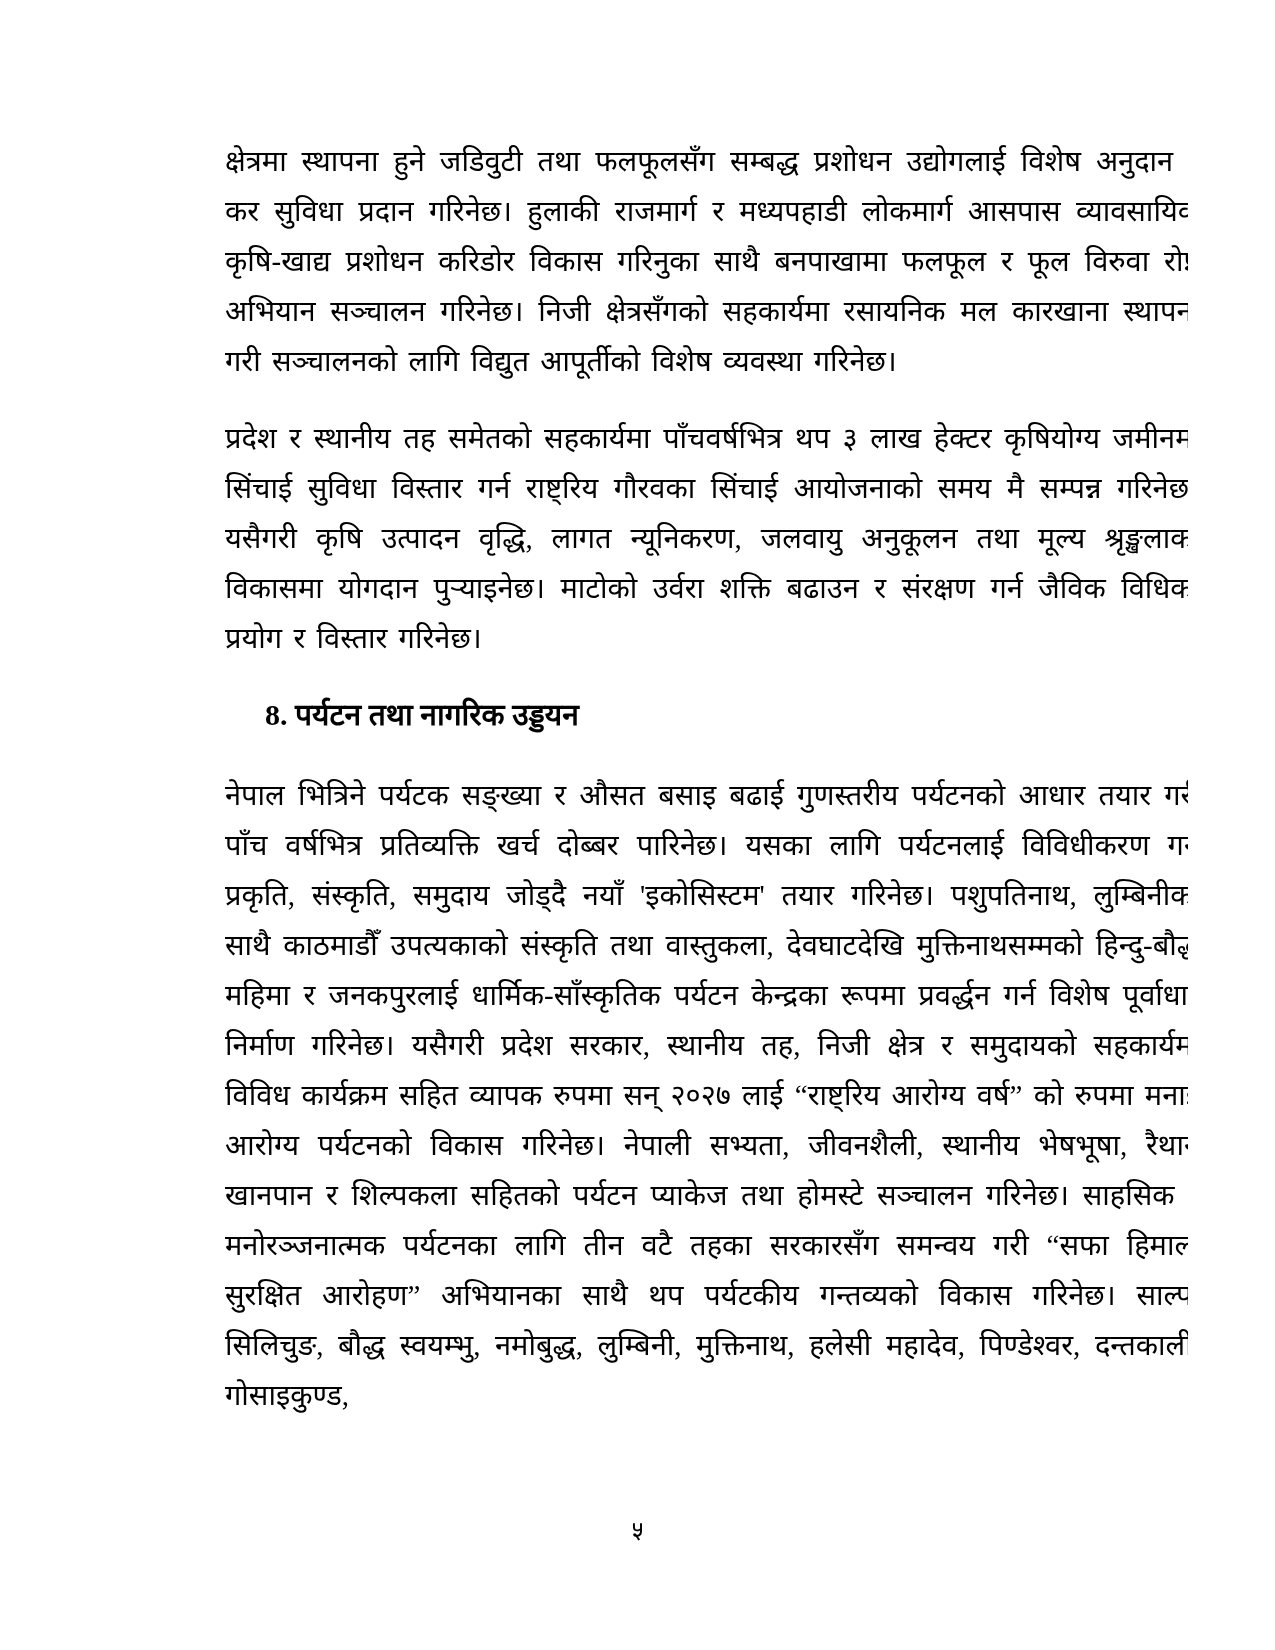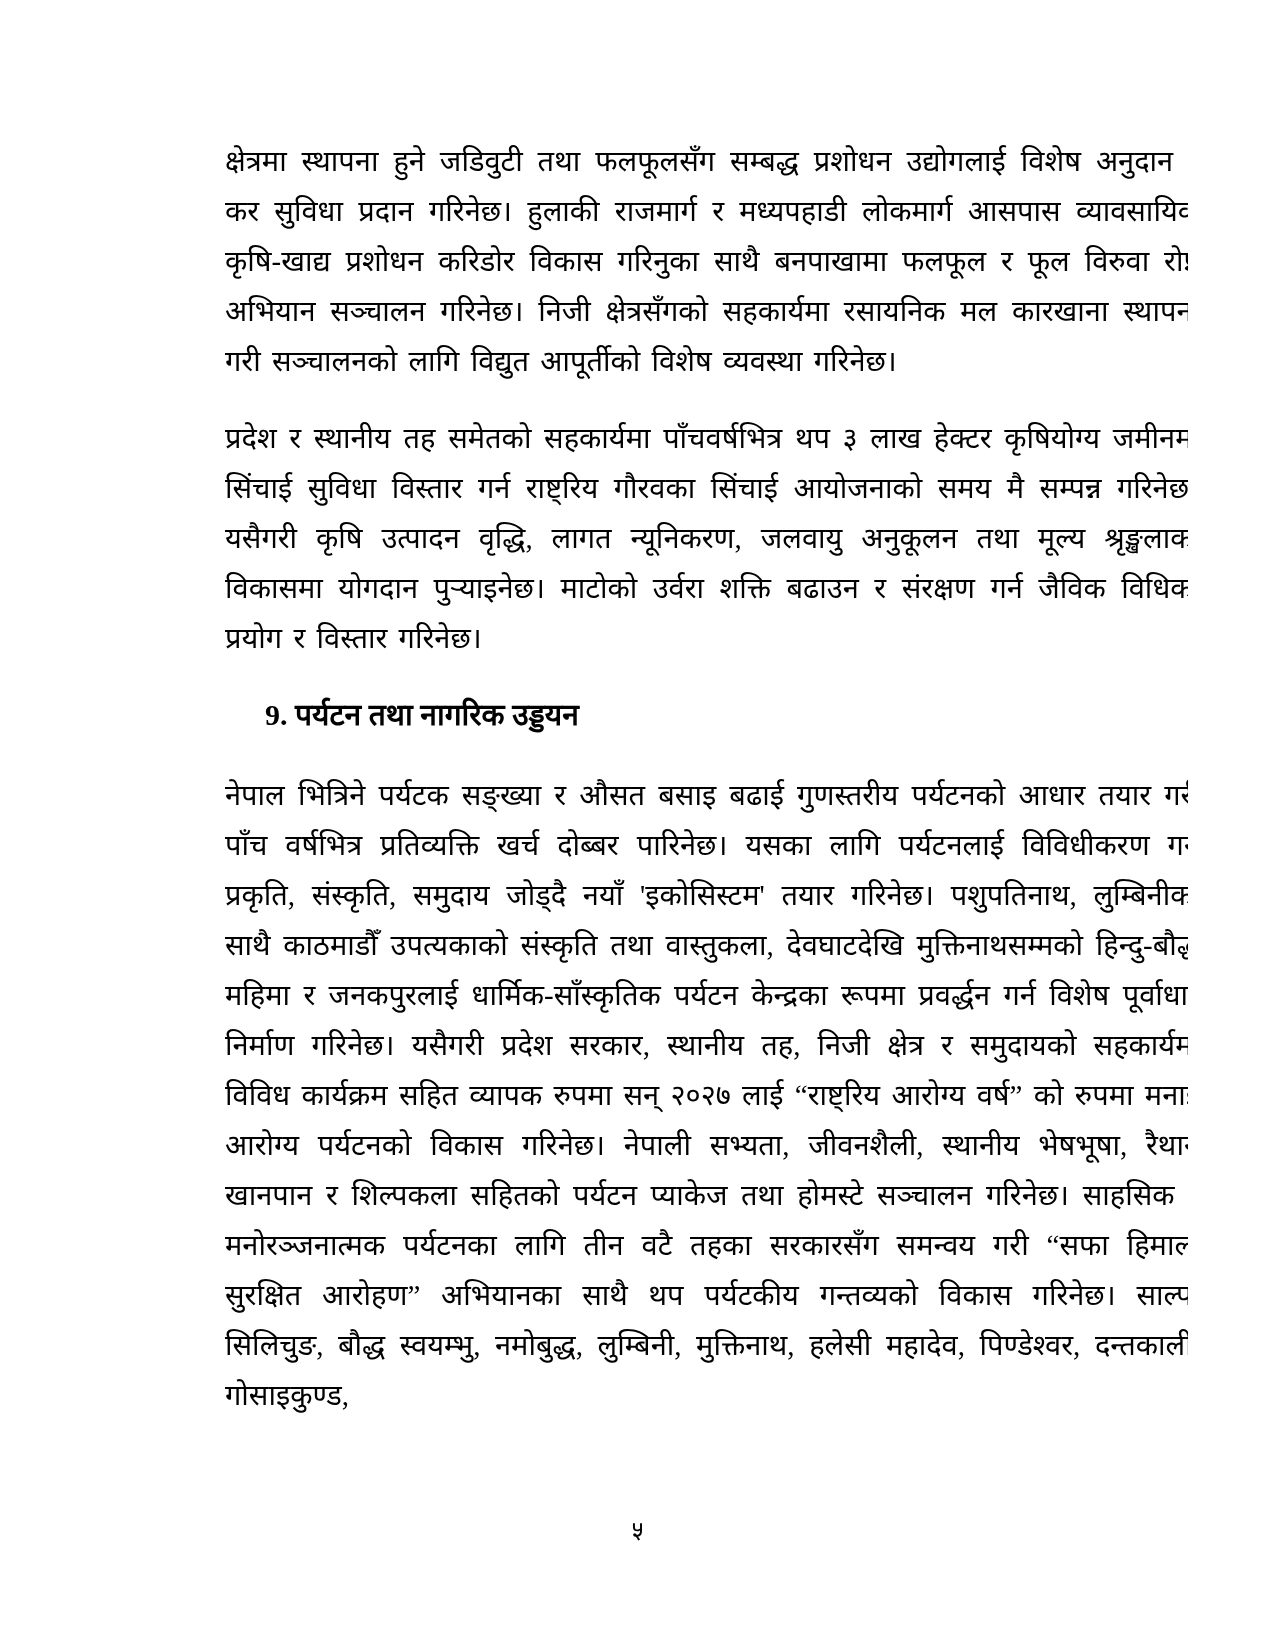--- a/index.html
+++ b/index.html
@@ -47,17 +47,17 @@
     line-height: 30px;
   }
 </style>
 </head>
 <body>
 
 <div class="page">
   <div class="content">
     <p class="para">क्षेत्रमा स्थापना हुने जडिवुटी तथा फलफूलसँग सम्बद्ध प्रशोधन उद्योगलाई विशेष अनुदान र कर सुविधा प्रदान गरिनेछ। हुलाकी राजमार्ग र मध्यपहाडी लोकमार्ग आसपास व्यावसायिक कृषि-खाद्य प्रशोधन करिडोर विकास गरिनुका साथै बनपाखामा फलफूल र फूल विरुवा रोप्ने अभियान सञ्चालन गरिनेछ। निजी क्षेत्रसँगको सहकार्यमा रसायनिक मल कारखाना स्थापना गरी सञ्चालनको लागि विद्युत आपूर्तीको विशेष व्यवस्था गरिनेछ।</p>
     <p class="para">प्रदेश र स्थानीय तह समेतको सहकार्यमा पाँचवर्षभित्र थप ३ लाख हेक्टर कृषियोग्य जमीनमा सिंचाई सुविधा विस्तार गर्न राष्ट्रिय गौरवका सिंचाई आयोजनाको समय मै सम्पन्न गरिनेछ। यसैगरी कृषि उत्पादन वृद्धि, लागत न्यूनिकरण, जलवायु अनुकूलन तथा मूल्य श्रृङ्खलाको विकासमा योगदान पुऱ्याइनेछ। माटोको उर्वरा शक्ति बढाउन र संरक्षण गर्न जैविक विधिको प्रयोग र विस्तार गरिनेछ।</p>
-    <h2 class="section-heading">9. पर्यटन तथा नागरिक उड्डयन</h2>
+    <h2 class="section-heading">8. पर्यटन तथा नागरिक उड्डयन</h2>
     <p class="para">नेपाल भित्रिने पर्यटक सङ्ख्या र औसत बसाइ बढाई गुणस्तरीय पर्यटनको आधार तयार गरी पाँच वर्षभित्र प्रतिव्यक्ति खर्च दोब्बर पारिनेछ। यसका लागि पर्यटनलाई विविधीकरण गर्न प्रकृति, संस्कृति, समुदाय जोड्दै नयाँ 'इकोसिस्टम' तयार गरिनेछ। पशुपतिनाथ, लुम्बिनीका साथै काठमाडौँ उपत्यकाको संस्कृति तथा वास्तुकला, देवघाटदेखि मुक्तिनाथसम्मको हिन्दु-बौद्ध महिमा र जनकपुरलाई धार्मिक-साँस्कृतिक पर्यटन केन्द्रका रूपमा प्रवर्द्धन गर्न विशेष पूर्वाधार निर्माण गरिनेछ। यसैगरी प्रदेश सरकार, स्थानीय तह, निजी क्षेत्र र समुदायको सहकार्यमा विविध कार्यक्रम सहित व्यापक रुपमा सन् २०२७ लाई “राष्ट्रिय आरोग्य वर्ष” को रुपमा मनाई आरोग्य पर्यटनको विकास गरिनेछ। नेपाली सभ्यता, जीवनशैली, स्थानीय भेषभूषा, रैथाने खानपान र शिल्पकला सहितको पर्यटन प्याकेज तथा होमस्टे सञ्चालन गरिनेछ। साहसिक र मनोरञ्जनात्मक पर्यटनका लागि तीन वटै तहका सरकारसँग समन्वय गरी “सफा हिमालः सुरक्षित आरोहण” अभियानका साथै थप पर्यटकीय गन्तव्यको विकास गरिनेछ। साल्पा सिलिचुङ, बौद्ध स्वयम्भु, नमोबुद्ध, लुम्बिनी, मुक्तिनाथ, हलेसी महादेव, पिण्डेश्वर, दन्तकाली, गोसाइकुण्ड,</p>
   </div>
   <div class="page-number">५</div>
 </div>
 
 </body></html>

